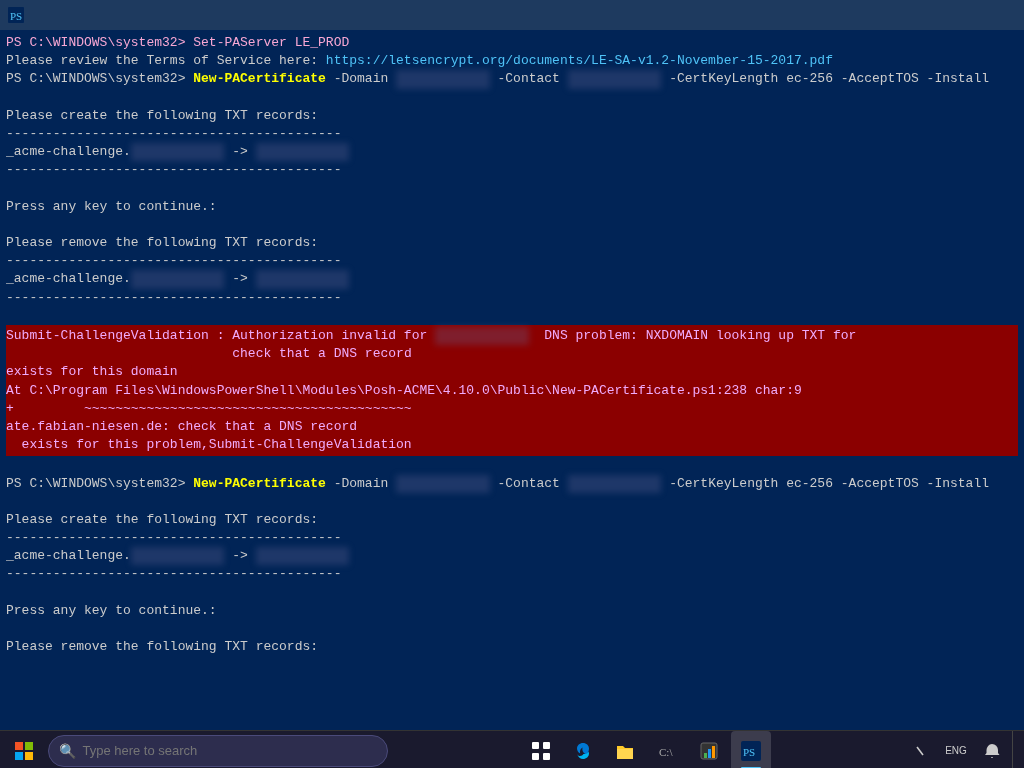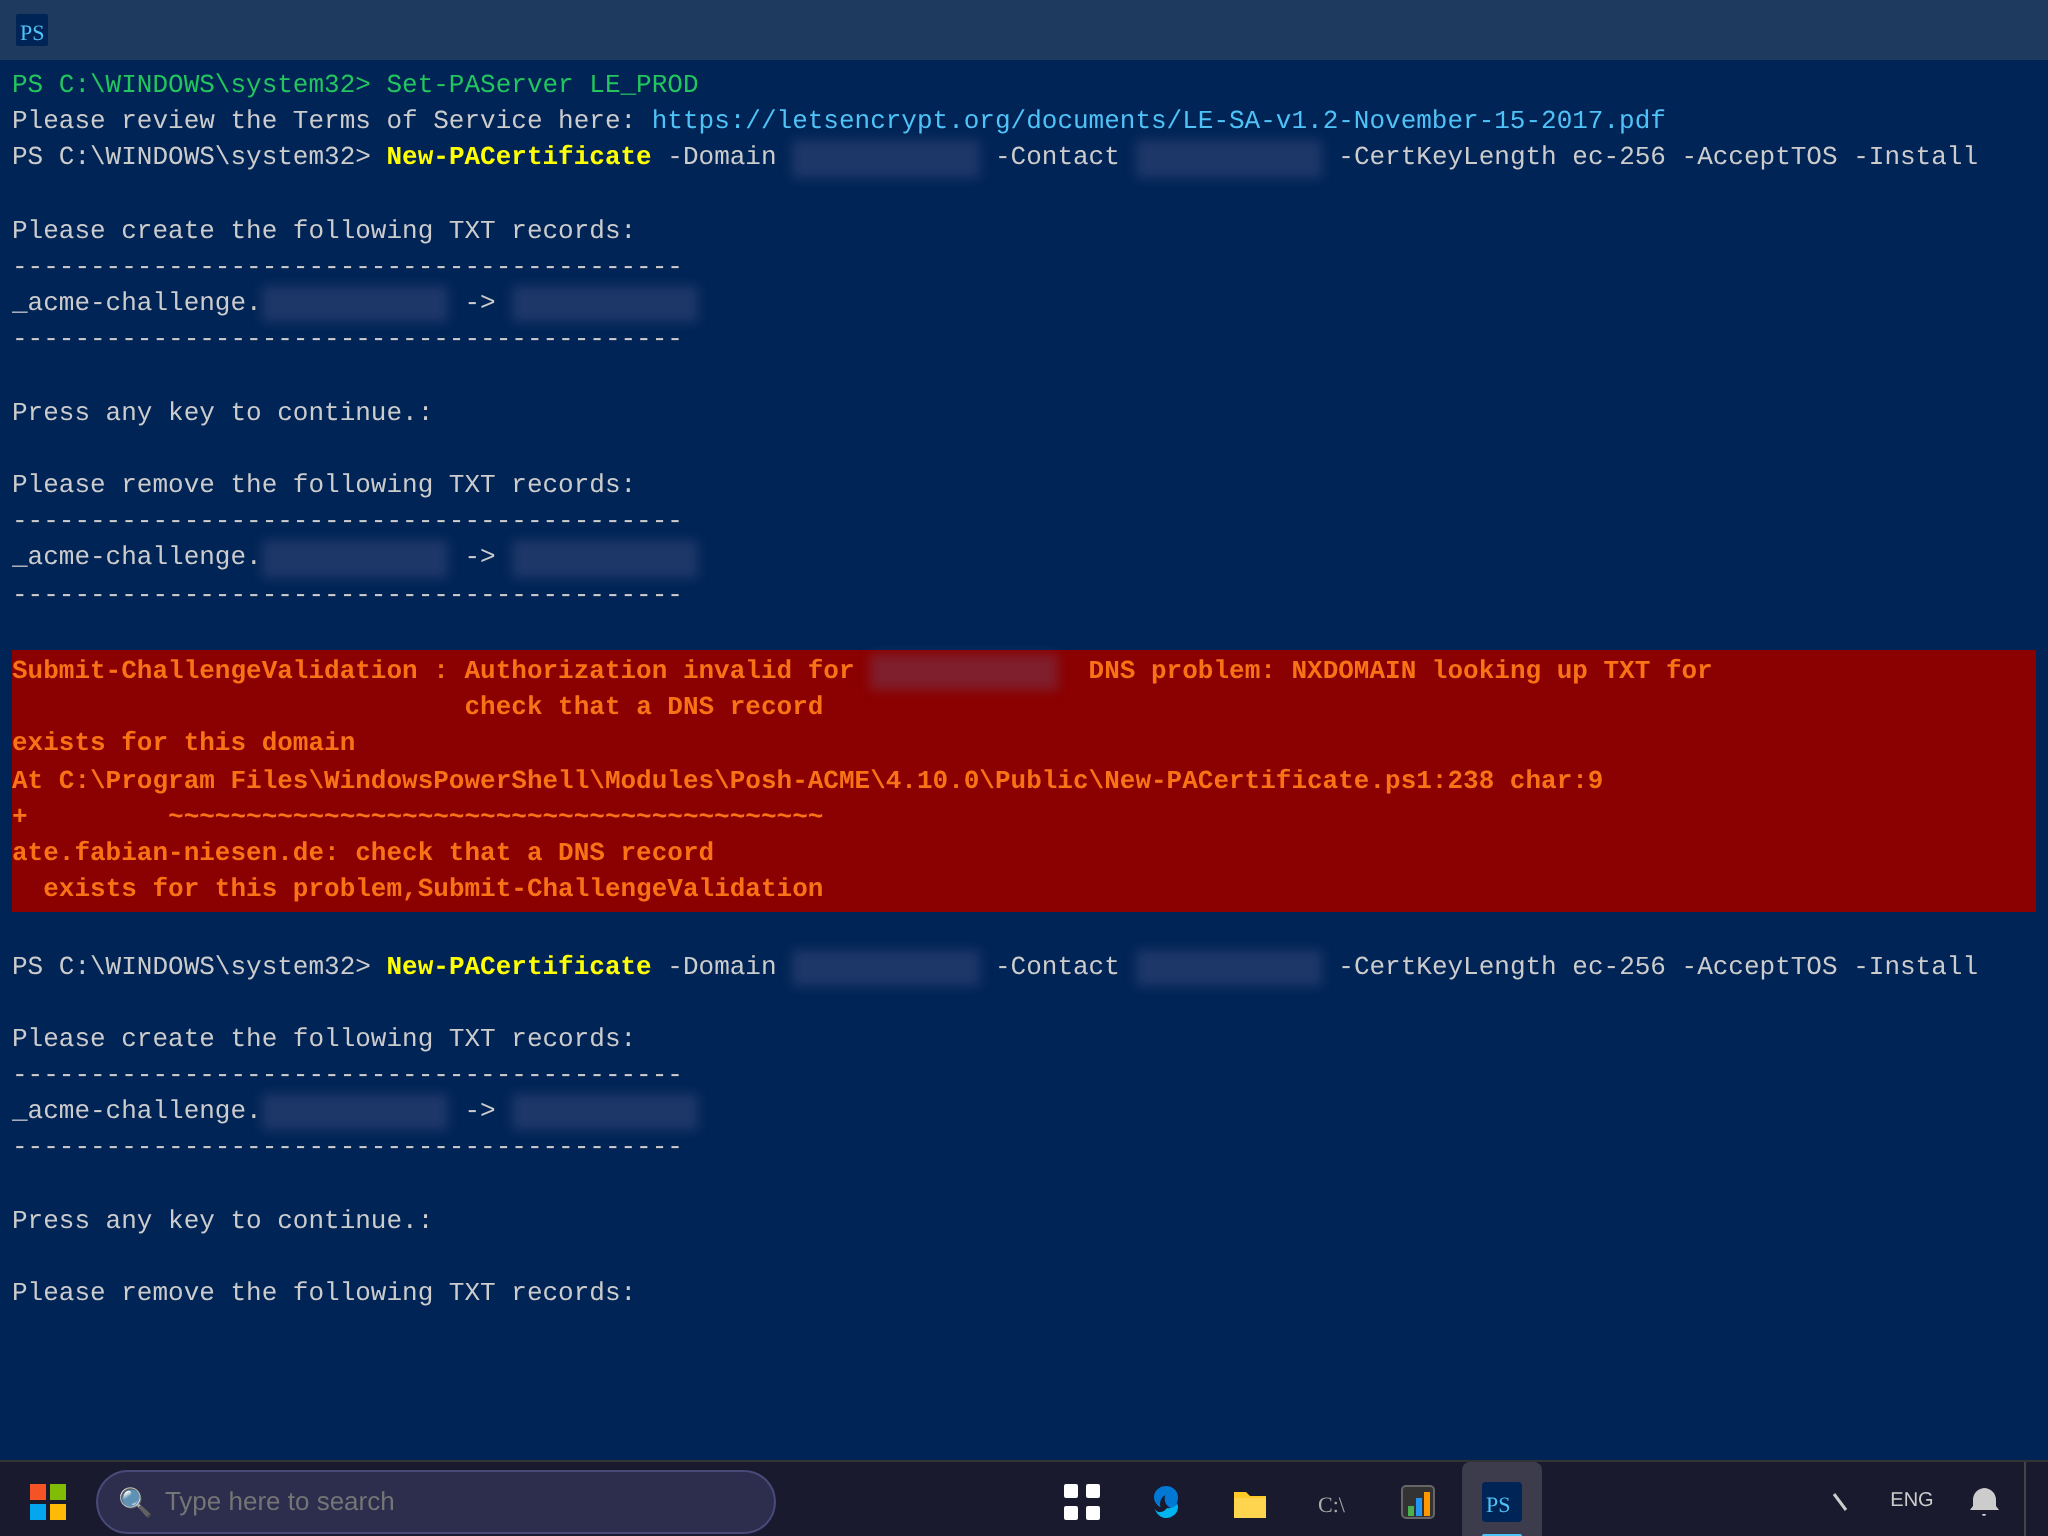--- a/index.html
+++ b/index.html
@@ -51,23 +51,22 @@
       position: relative;
     }
     .terminal::-webkit-scrollbar { width: 10px; }
     .terminal::-webkit-scrollbar-track { background: #012456; }
     .terminal::-webkit-scrollbar-thumb { background: #4a4a6a; }
 
     .line { white-space: pre-wrap; word-break: break-all; }
     .blurred { filter: blur(3px); display: inline-block; background: rgba(100,100,150,0.3); }
     .error-block {
       background: #8b0000;
-      color: #f97316;
+      color: #f0abfc;
       padding: 2px 0;
-      font-weight: bold;
     }
     .url-color { color: #4fc3f7; }
 
     
     .taskbar {
       width: 1024px;
       height: 40px;
       background: #1a1a2e;
       border-top: 1px solid #333;
       display: flex;
@@ -143,21 +142,21 @@
   </div>
   <span class="title-bar-text"></span>
   <div class="title-bar-controls">
     <button class="title-btn"></button>
     <button class="title-btn"></button>
     <button class="title-btn close"></button>
   </div>
 </div>
 
 <div class="terminal" id="terminal-area">
-<div class="line"><span style="color:#22c55e;">PS C:\WINDOWS\system32&gt; Set-PAServer LE_PROD</span></div>
+<div class="line"><span style="color:#f9a8d4;">PS C:\WINDOWS\system32&gt; Set-PAServer LE_PROD</span></div>
     <div class="line">Please review the Terms of Service here: <span class="url-color">https://letsencrypt.org/documents/LE-SA-v1.2-November-15-2017.pdf</span></div>
     <div class="line"><span style="color:#cccccc;">PS C:\WINDOWS\system32&gt; </span><span style="color:#ffff00;font-weight:bold;">New-PACertificate</span><span style="color:#cccccc;"> -Domain <span class="blurred">&nbsp;&nbsp;&nbsp;&nbsp;&nbsp;&nbsp;&nbsp;&nbsp;&nbsp;&nbsp;&nbsp;&nbsp;</span> -Contact <span class="blurred">&nbsp;&nbsp;&nbsp;&nbsp;&nbsp;&nbsp;&nbsp;&nbsp;&nbsp;&nbsp;&nbsp;&nbsp;</span> -CertKeyLength ec-256 -AcceptTOS -Install</span></div>
     <div class="line">&nbsp;</div>
     <div class="line">Please create the following TXT records:</div>
     <div class="line">-------------------------------------------</div>
     <div class="line">_acme-challenge.<span class="blurred">&nbsp;&nbsp;&nbsp;&nbsp;&nbsp;&nbsp;&nbsp;&nbsp;&nbsp;&nbsp;&nbsp;&nbsp;</span> -&gt; <span class="blurred">&nbsp;&nbsp;&nbsp;&nbsp;&nbsp;&nbsp;&nbsp;&nbsp;&nbsp;&nbsp;&nbsp;&nbsp;</span></div>
     <div class="line">-------------------------------------------</div>
     <div class="line">&nbsp;</div>
     <div class="line">Press any key to continue.:</div>
     <div class="line">&nbsp;</div>

